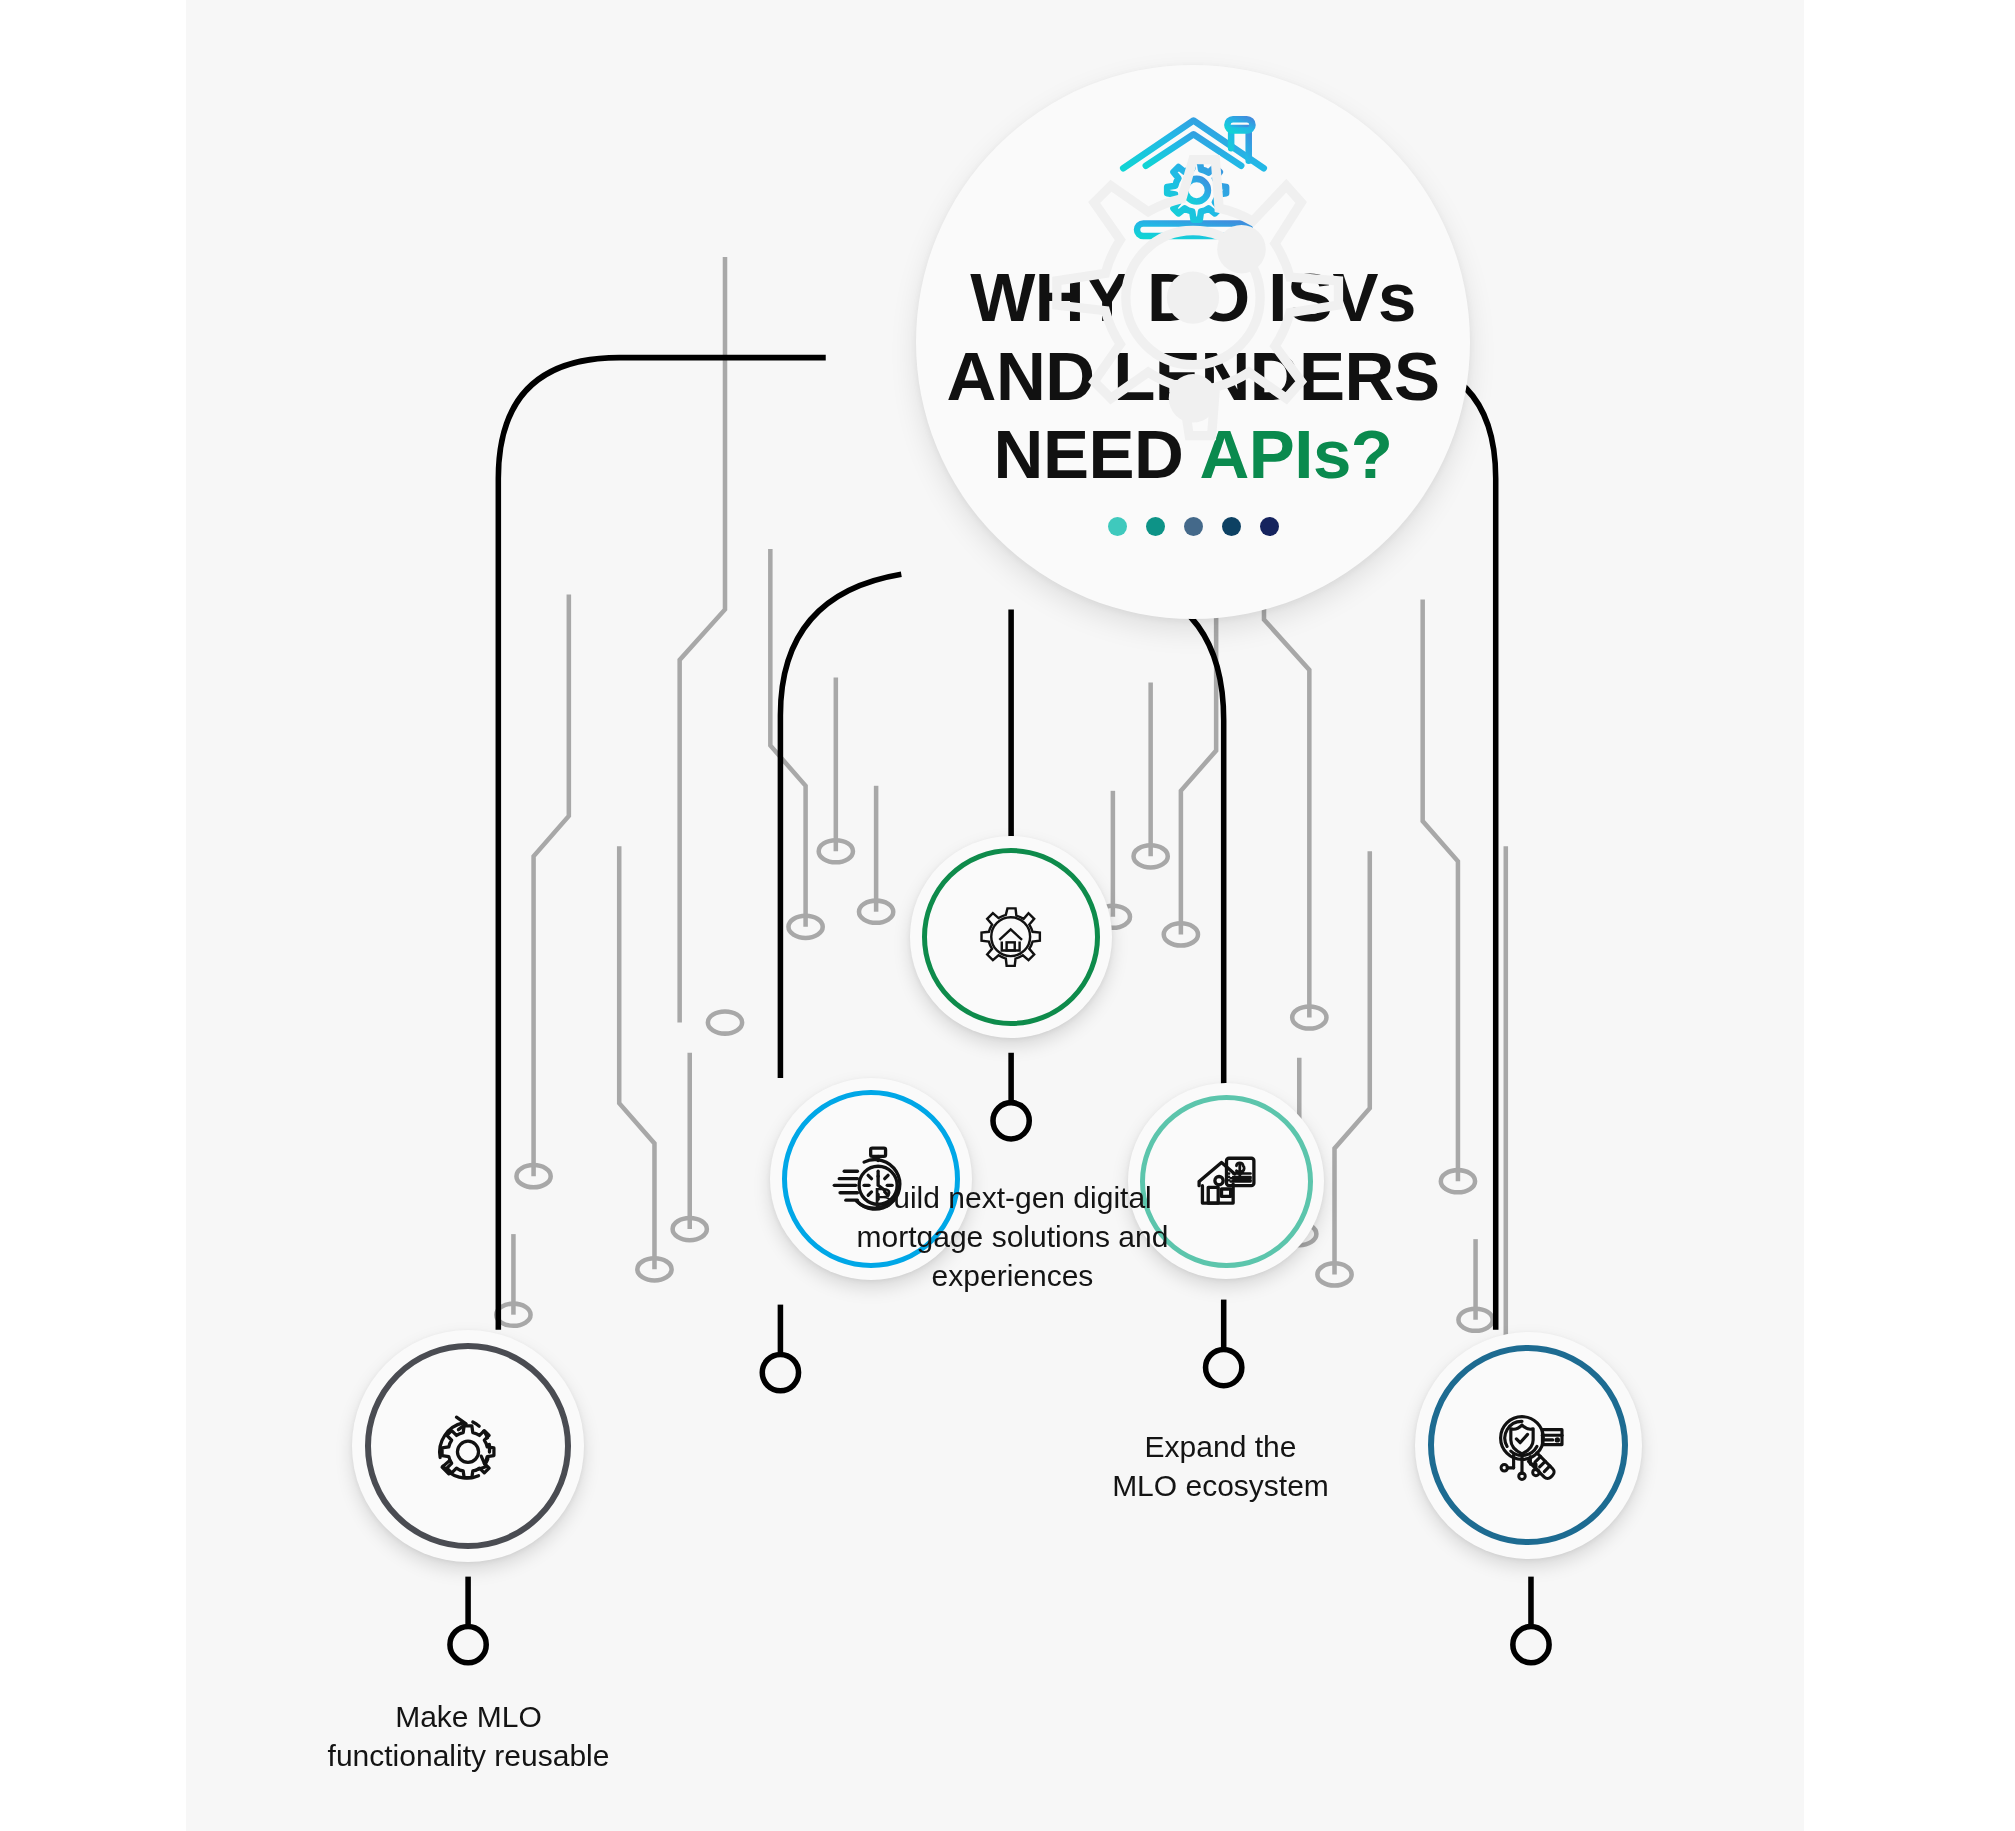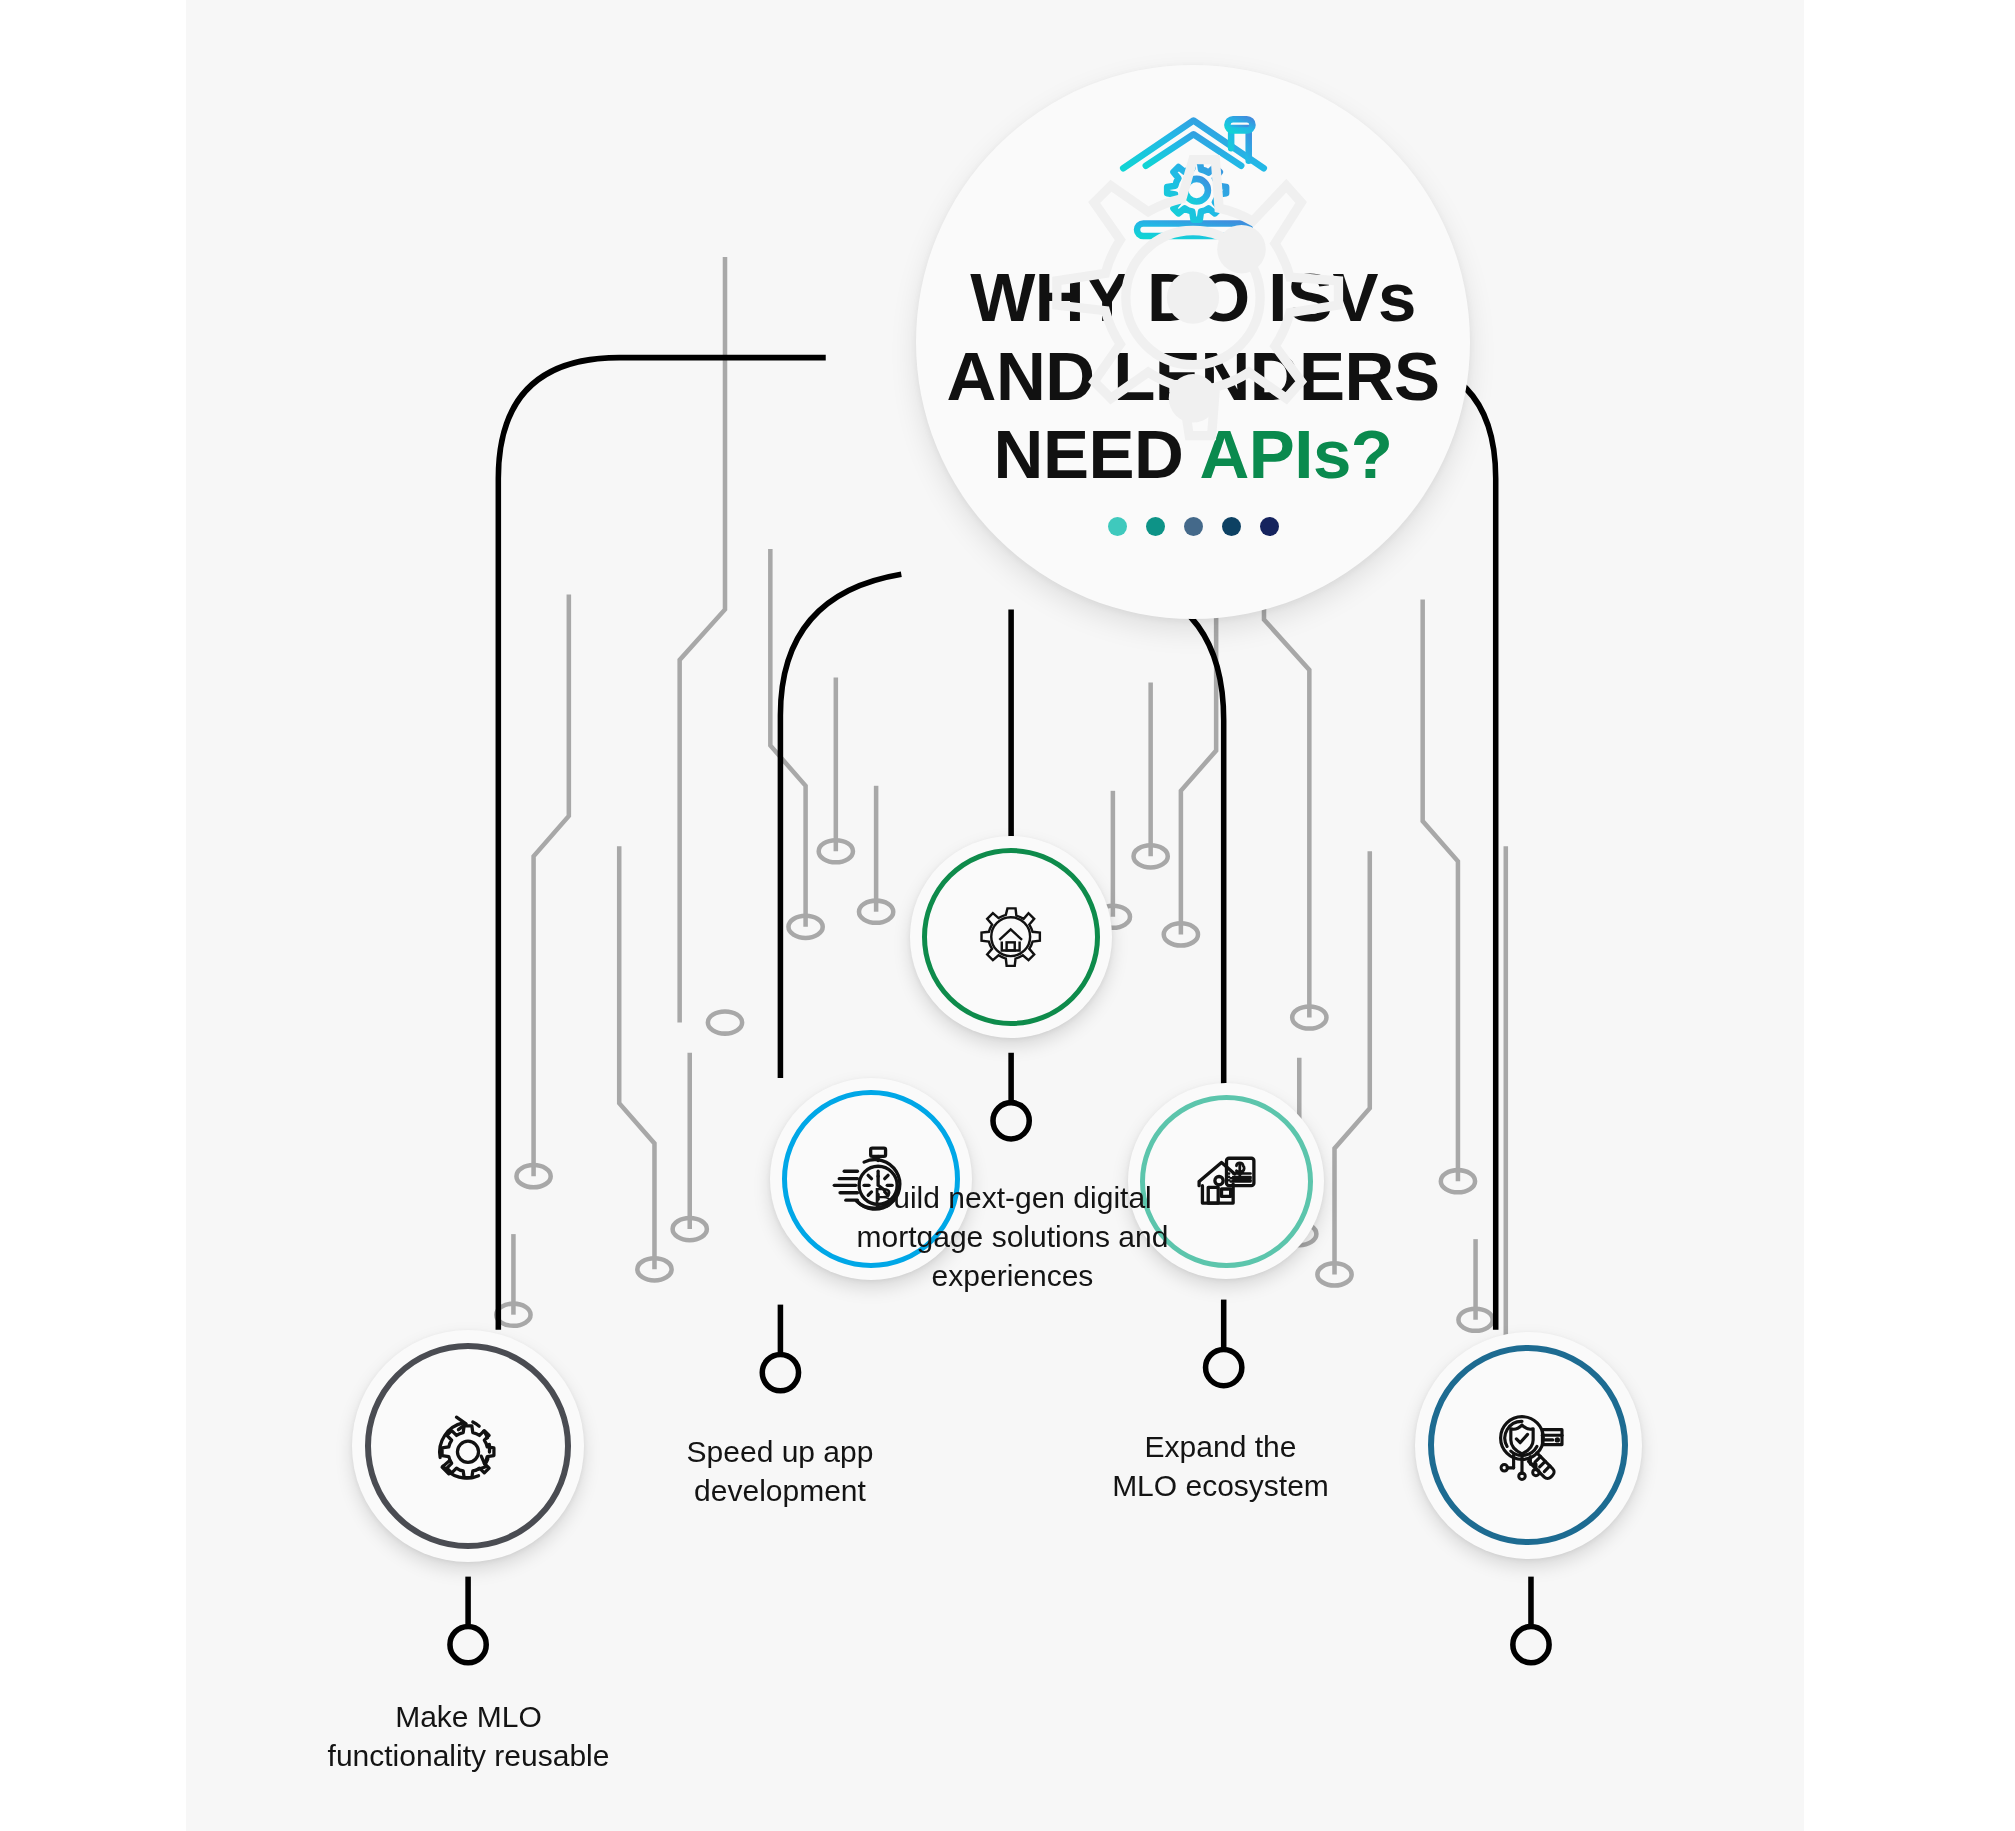--- a/index.html
+++ b/index.html
@@ -258,22 +258,20 @@
           <path d="M75 69 L71 65"></path>
           <path d="M63 46 L63 57 L71 63"></path>
           <path d="M22 40 L38 40"></path>
           <path d="M16 49 L38 49"></path>
           <path d="M10 57 L36 57"></path>
           <path d="M17 66 L38 66"></path>
           <path d="M24 75 L38 75"></path>
         </g>
       </svg>
     </div>
-    <div class="label" style="left:433px;top:1400px;width:322px;">Speed up app
-development</div>
 
     <div class="node" style="left:942px;top:1083px;width:196px;height:196px;">
       <div class="ring" style="left:11.6px;top:11.6px;width:173px;height:173px;border:5.5px solid #5cc5ac;"></div>
       <svg class="glyph" width="83" height="83" viewBox="0 0 100 100">
         <g fill="none" stroke="#111" stroke-width="4" stroke-linejoin="round" stroke-linecap="round">
 
           <path d="M17 55 L17 50 L44 27 L60 41"></path>
           <path d="M21 55 L21 76 L58 76 L58 53"></path>
           <rect x="28" y="57" width="12" height="19"></rect>
           <rect x="44" y="59" width="11" height="9"></rect>

